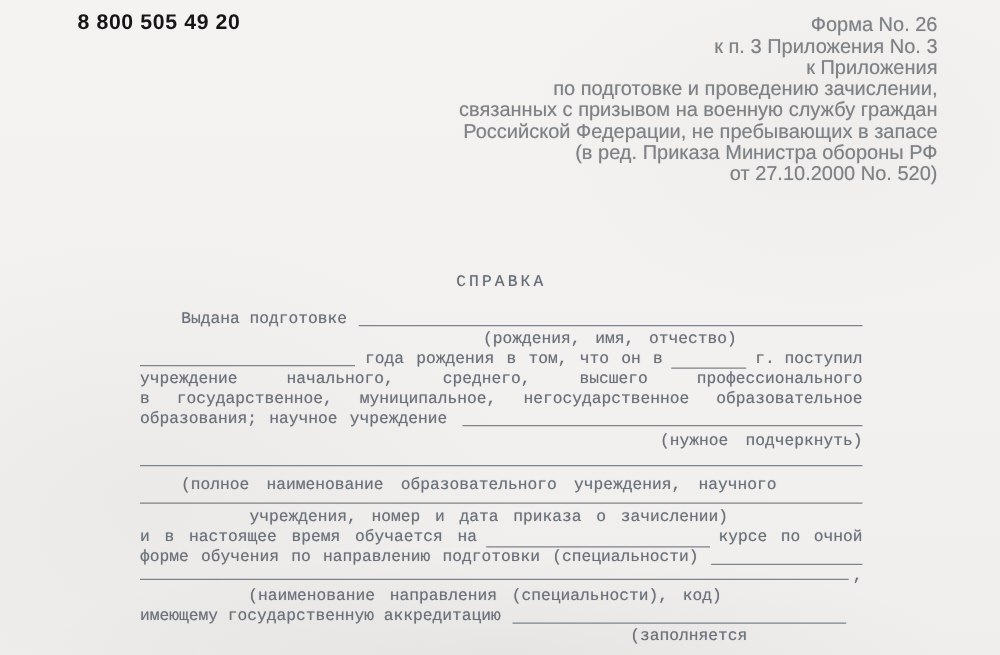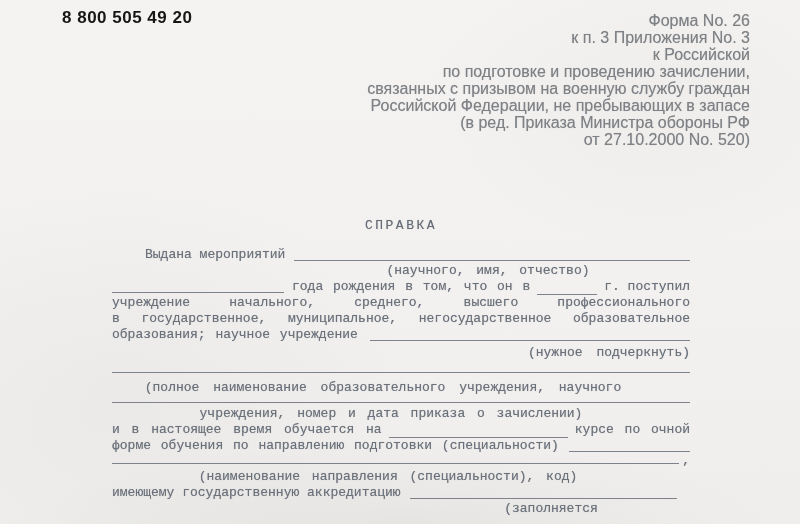--- a/index.html
+++ b/index.html
@@ -47,39 +47,39 @@
 </head>
 <body>
 
 <div id="page">
 
   <div class="phone">8 800 505 49 20</div>
 
   <div class="hdr">
     <div>Форма No. 26</div>
     <div>к п. 3 Приложения No. 3</div>
-    <div>к Российской</div>
+    <div>к Приложения</div>
     <div>по подготовке и проведению зачислении,</div>
     <div>связанных с призывом на военную службу граждан</div>
     <div>Российской Федерации, не пребывающих в запасе</div>
     <div>(в ред. Приказа Министра обороны РФ</div>
     <div>от 27.10.2000 No. 520)</div>
   </div>
 
   <div class="docbody">
 
     <div class="t-title">СПРАВКА</div>
 
     <div class="row" style="margin-top:13px;">
       <span class="indent"></span>
-      <span class="nowrap">Выдана мероприятий</span>
+      <span class="nowrap">Выдана подготовке</span>
       <span class="fill" style="margin-left:9px;"></span>
     </div>
 
-    <div class="caption" style="padding-left:174px;word-spacing:4px;">(научного, имя, отчество)</div>
+    <div class="caption" style="padding-left:174px;word-spacing:4px;">(рождения, имя, отчество)</div>
 
     <div class="row">
       <span class="blank" style="width:172px;"></span>
       <span class="nowrap" style="margin-left:8px;word-spacing:2px;">года рождения в том, что он в</span>
       <span class="blank" style="flex:1;margin:0 7px;"></span>
       <span class="nowrap">г. поступил</span>
     </div>
 
     <div class="jline">учреждение начального, среднего, высшего профессионального</div>
     <div class="jline">в государственное, муниципальное, негосударственное образовательное</div>

